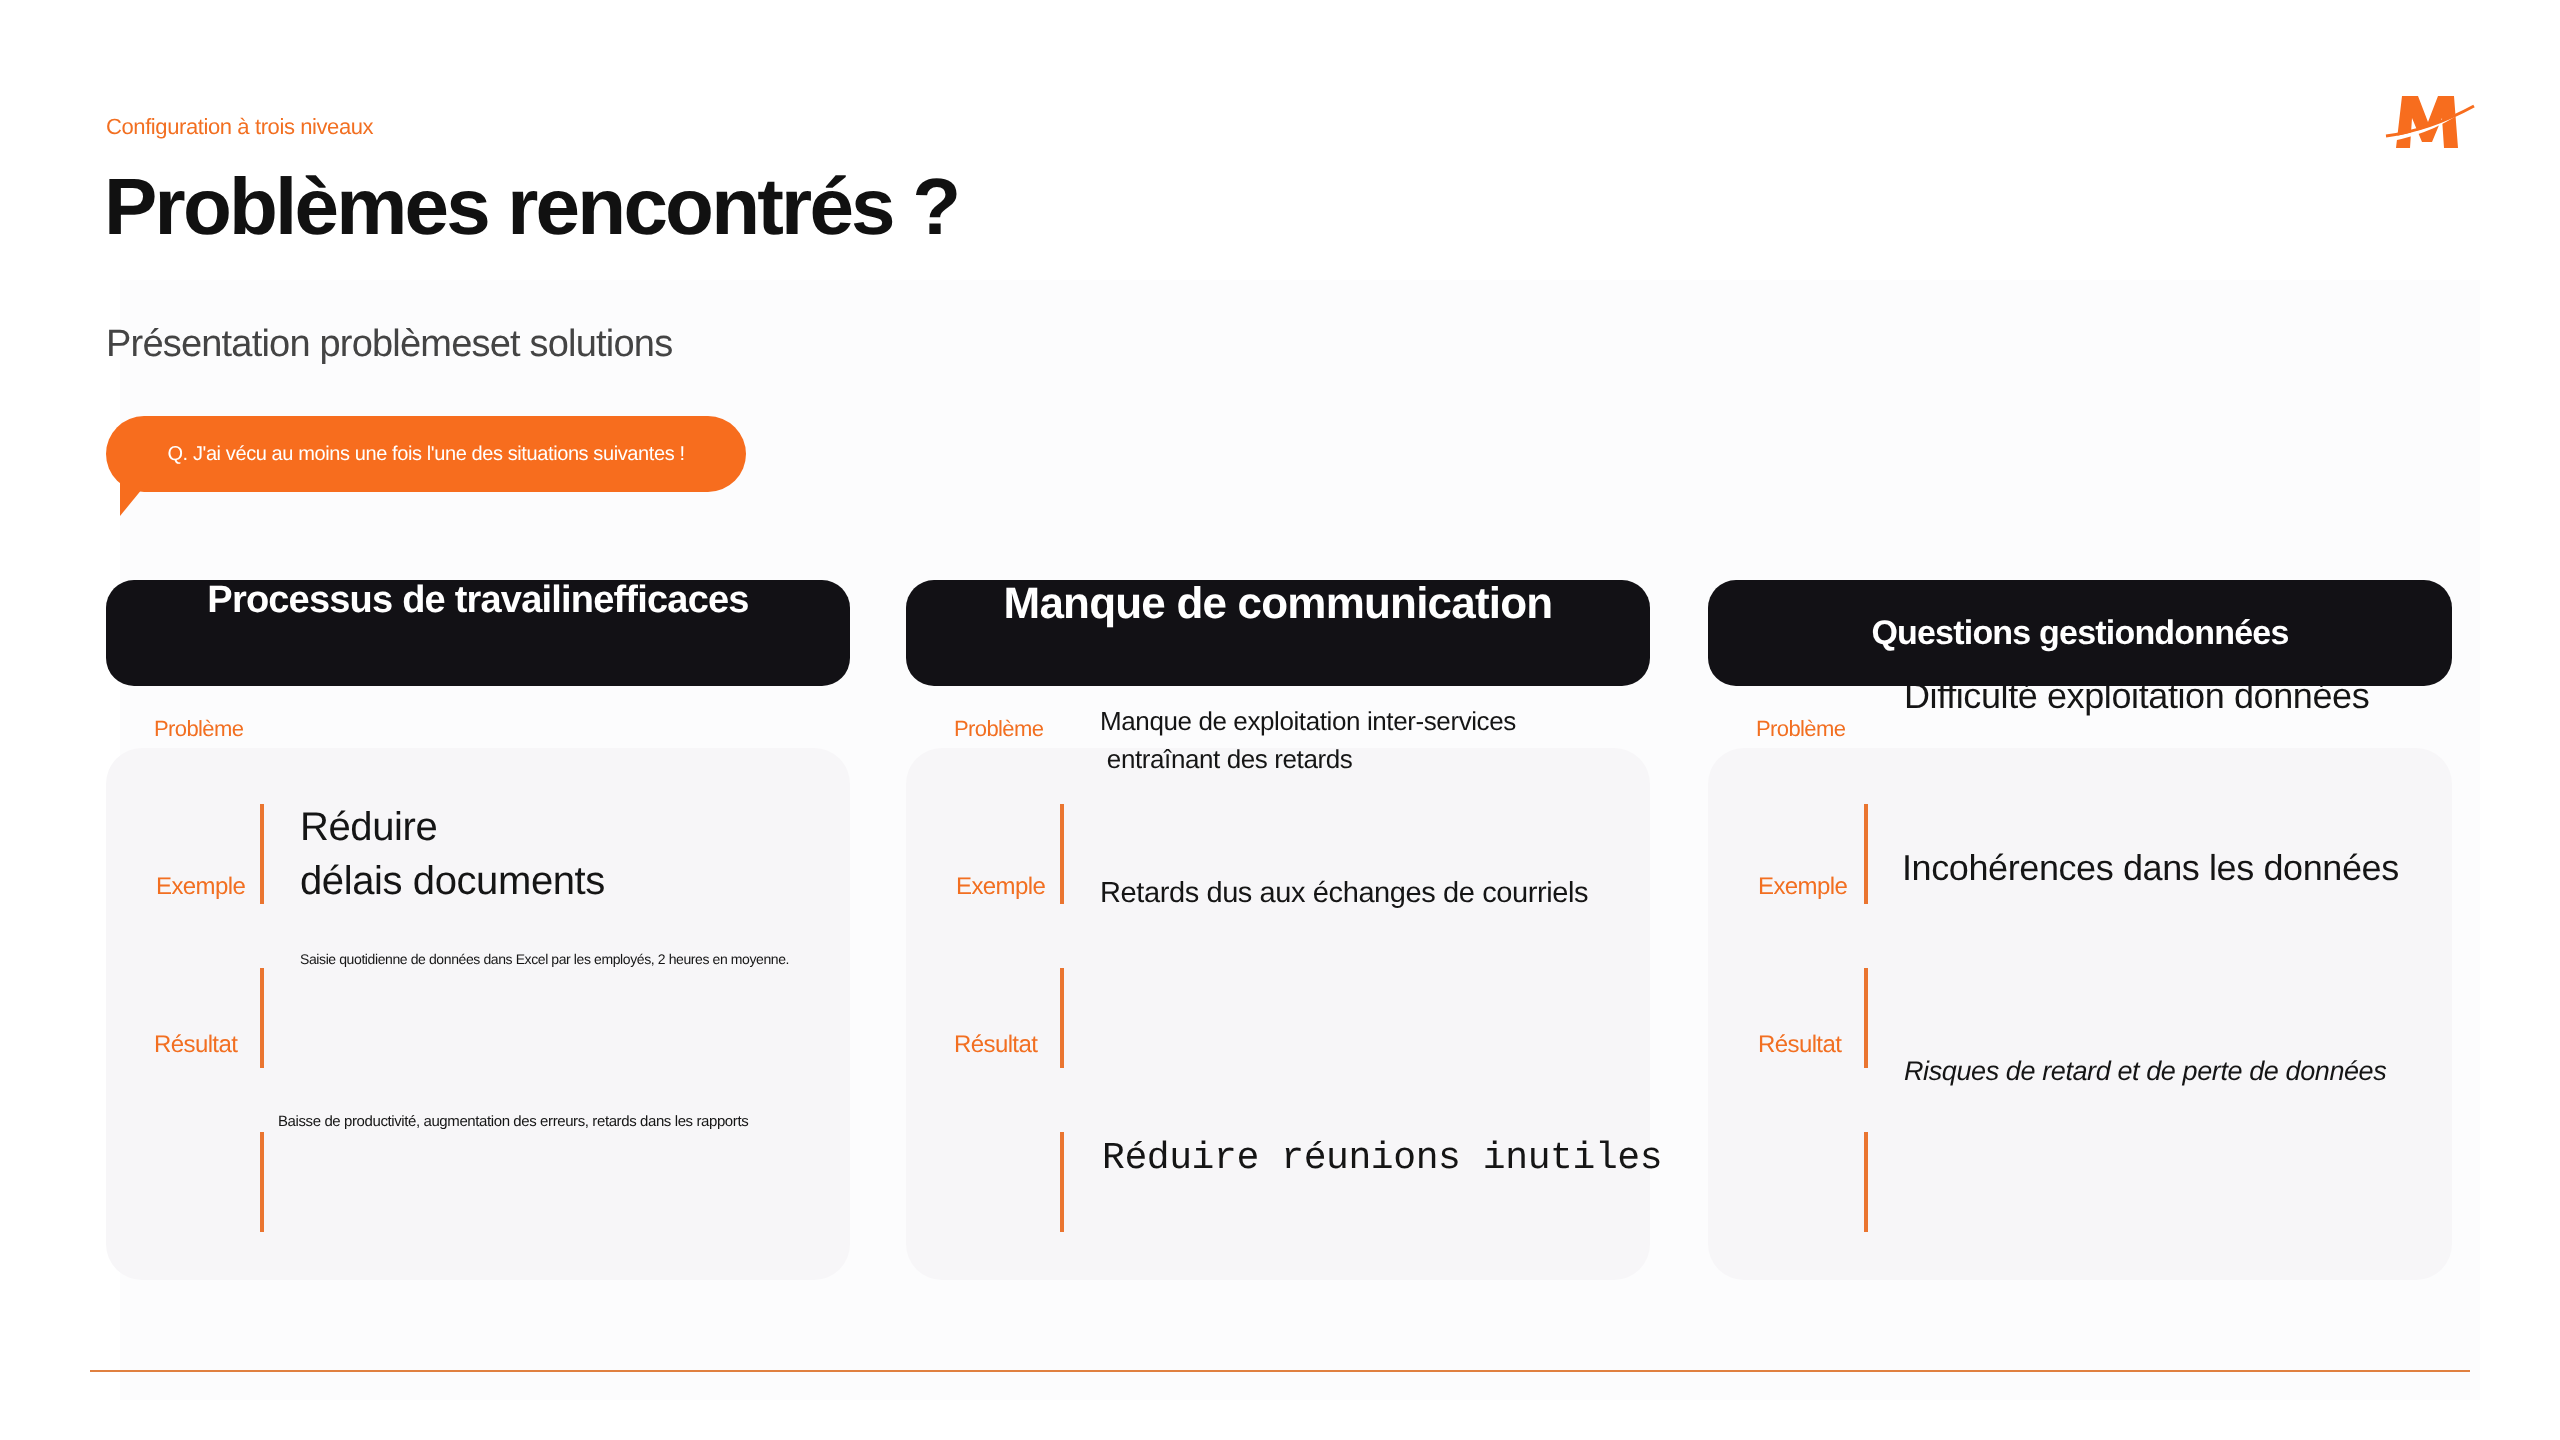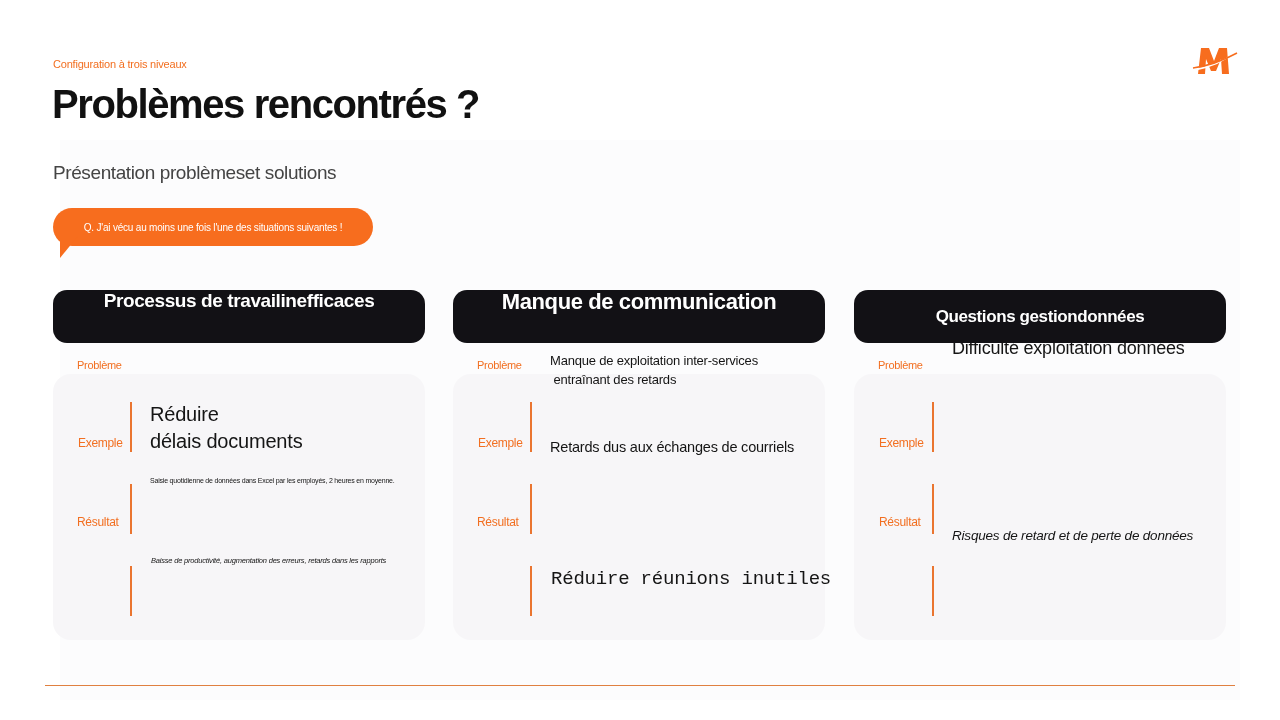--- a/index.html
+++ b/index.html
@@ -95,21 +95,21 @@
   </div>
   <div class="col-card"></div>
   <div class="lbl small" style="left:24px; top:69px;">Problème</div>
   <div class="bar" style="left:77px; top:112px;"></div>
   <div class="lbl" style="left:25px; top:146px;">Exemple</div>
   <div class="txt" style="left:97px; top:113px; font-size:20px;">Réduire</div>
   <div class="txt" style="left:97px; top:140px; font-size:20px;">délais documents</div>
   <div class="txt" style="left:97px; top:187px; font-size:7px;">Saisie quotidienne de données dans Excel par les employés, 2 heures en moyenne.</div>
   <div class="bar" style="left:77px; top:194px;"></div>
   <div class="lbl" style="left:24px; top:225px;">Résultat</div>
-  <div class="txt" style="left:98px; top:266px; font-size:7.5px;font-style:italic;">Baisse de productivité, augmentation des erreurs, retards dans les rapports</div>
+  <div class="txt" style="left:86px; top:266px; font-size:7.5px;">Baisse de productivité, augmentation des erreurs, retards dans les rapports</div>
   <div class="bar" style="left:77px; top:276px;"></div>
 </div>
 
 <div class="col" style="left:453px;">
   <div class="col-header" style="align-items:flex-start; padding-top:0; font-size:22px;">
     <span style="margin-top:-1px;">Manque de communication</span>
   </div>
   <div class="col-card"></div>
   <div class="lbl small" style="left:24px; top:69px;">Problème</div>
   <div class="txt" style="left:97px; top:63px; font-size:13px;">Manque de exploitation inter-services</div>
@@ -125,19 +125,20 @@
 
 <div class="col" style="left:854px;">
   <div class="col-header" style="align-items:center; font-size:17px;">
     <span>Questions gestiondonnées</span>
   </div>
   <div class="col-card"></div>
   <div class="txt" style="left:98px; top:48px; font-size:18px; z-index:1;">Difficulté exploitation données</div>
   <div class="lbl small" style="left:24px; top:69px;">Problème</div>
   <div class="bar" style="left:78px; top:112px;"></div>
   <div class="lbl" style="left:25px; top:146px;">Exemple</div>
+  <div class="txt" style="left:97px; top:134px; font-size:18px;">Incohérences dans les données</div>
   <div class="bar" style="left:78px; top:194px;"></div>
   <div class="lbl" style="left:25px; top:225px;">Résultat</div>
   <div class="txt" style="left:98px; top:238px; font-size:13.5px;font-style:italic;">Risques de retard et de perte de données</div>
   <div class="bar" style="left:78px; top:276px;"></div>
 </div>
 
 <div class="footer-line"></div>
 
 </body></html>

